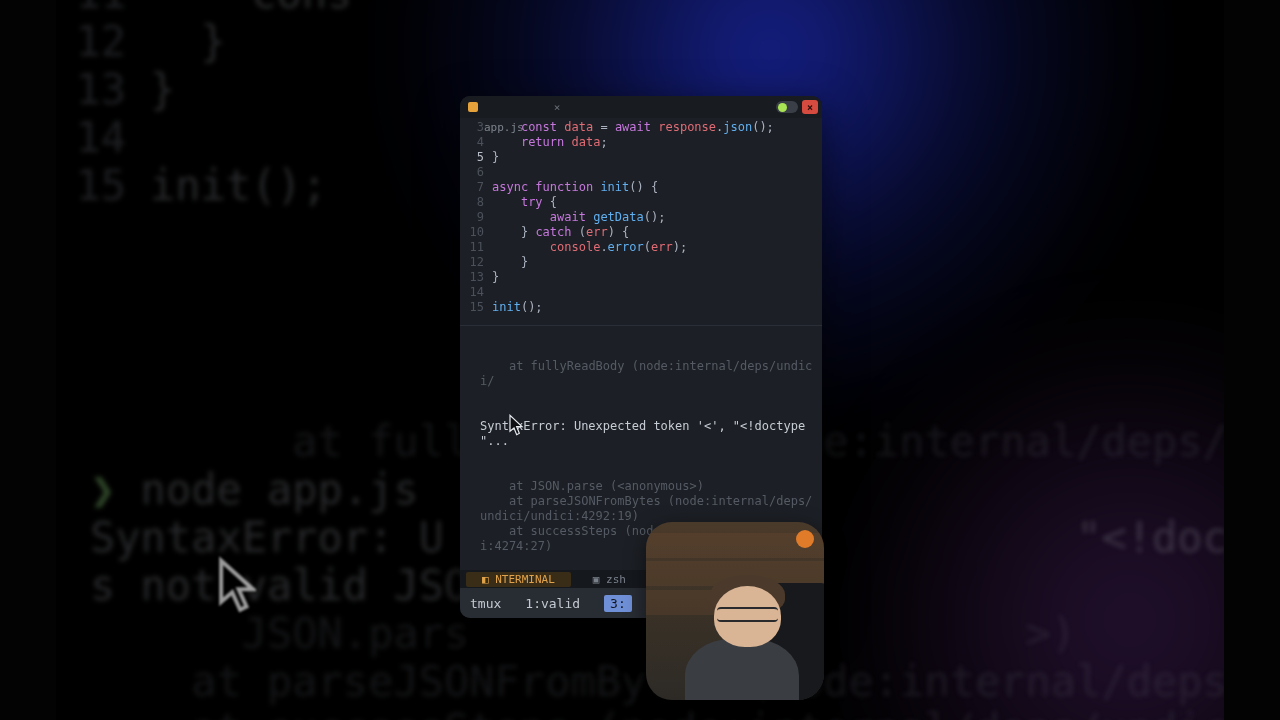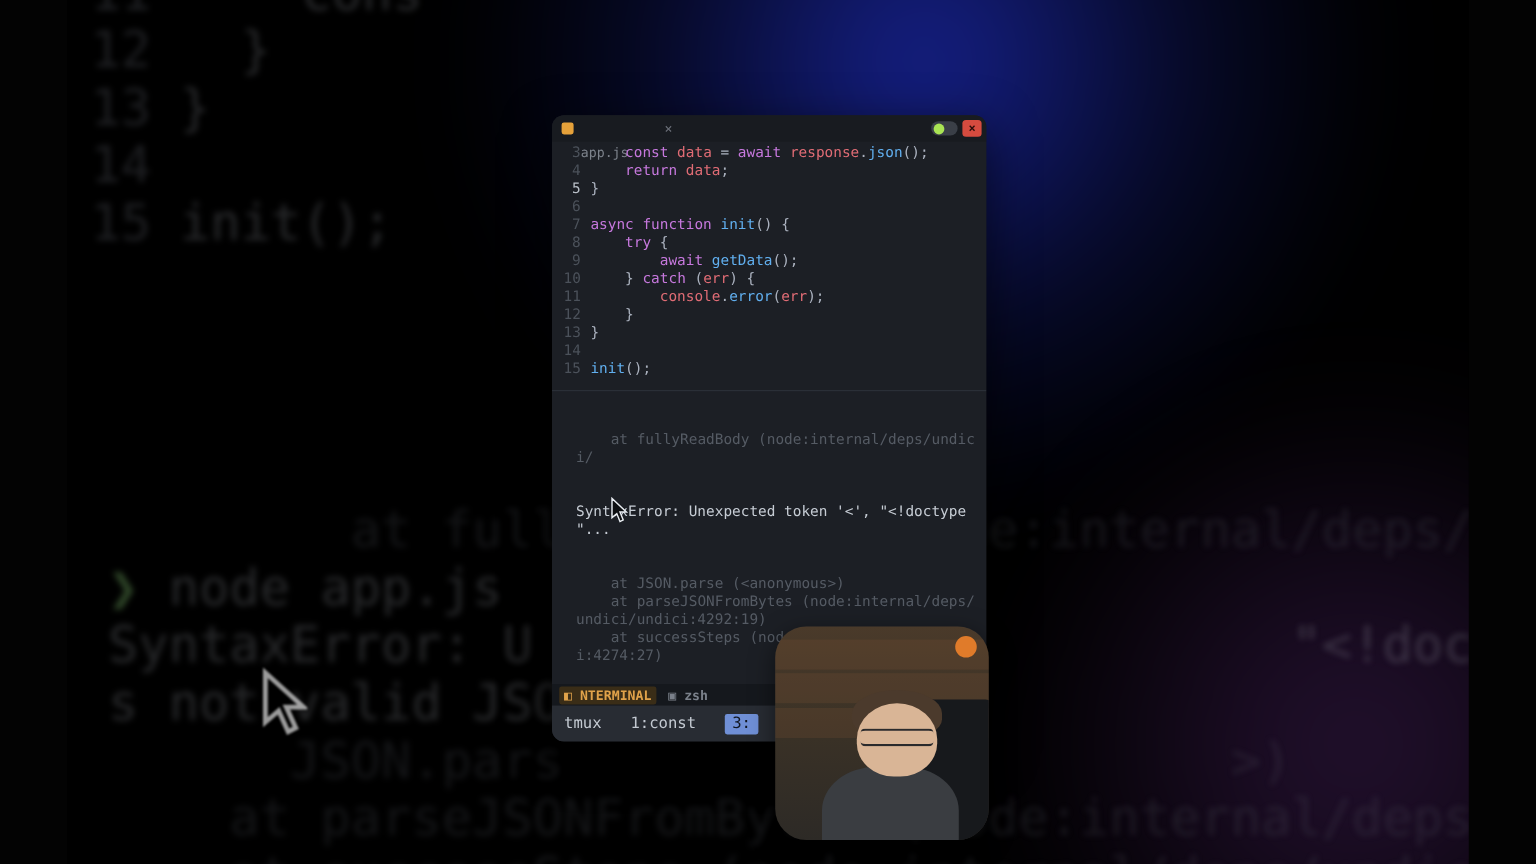--- a/index.html
+++ b/index.html
@@ -129,21 +129,21 @@
   }
   .term .dim { color:#555b64; }
   .term .prompt { color:#8cc265; font-weight:bold; }
   .term .err { color:#c6ccd4; }
 
   .statusbar {
     position:absolute; left:0; right:0; bottom:30px; height:18px;
     background:#15181d; display:flex; align-items:center;
     font-size:11px; padding:0 6px; gap:6px;
   }
-  .pill { padding:0 4px; border-radius:2px;font-weight:bold; }
+  .pill { padding:0 16px; border-radius:2px; }
   .pill.orange { background:#3a2d17; color:#e0a24a; }
   .pill.grey   { color:#7a808a; }
   .tmuxbar {
     position:absolute; left:0; right:0; bottom:0; height:30px;
     background:#282c33; display:flex; align-items:center;
     font-size:13px; color:#c3c9d1; padding:0 10px; gap:24px;
   }
   .tmuxbar .sess { }
   .tmuxbar .tab1 { color:#c3c9d1; }
   .tmuxbar .tab2 { background:#6f8fd6; color:#111722; padding:1px 6px; border-radius:2px;}
@@ -244,21 +244,21 @@
     <div id="trace"><div class="dim">    at JSON.parse (&lt;anonymous&gt;)</div><div class="dim">    at parseJSONFromBytes (node:internal/deps/undici/undici:4292:19)</div><div class="dim">    at successSteps (node:internal/deps/undici:4274:27)</div></div>
   </div>
 
   <div class="statusbar">
     <span class="pill orange">◧ NTERMINAL</span>
     <span class="pill grey">▣ zsh</span>
   </div>
 
   <div class="tmuxbar">
     <span class="sess">tmux</span>
-    <span class="tab1">1:const</span>
+    <span class="tab1">1:valid</span>
     <span class="tab2">3:</span>
   </div>
 </div>
 
 <div class="fg-cursor">
   <svg viewBox="0 0 24 36">
       <path d="M3 2 L3 26 L9 21 L13 31 L17 29 L13 19 L21 19 Z" fill="#0d0f12" stroke="#e8ecf1" stroke-width="1.8"></path>
     </svg>
 </div>
 

